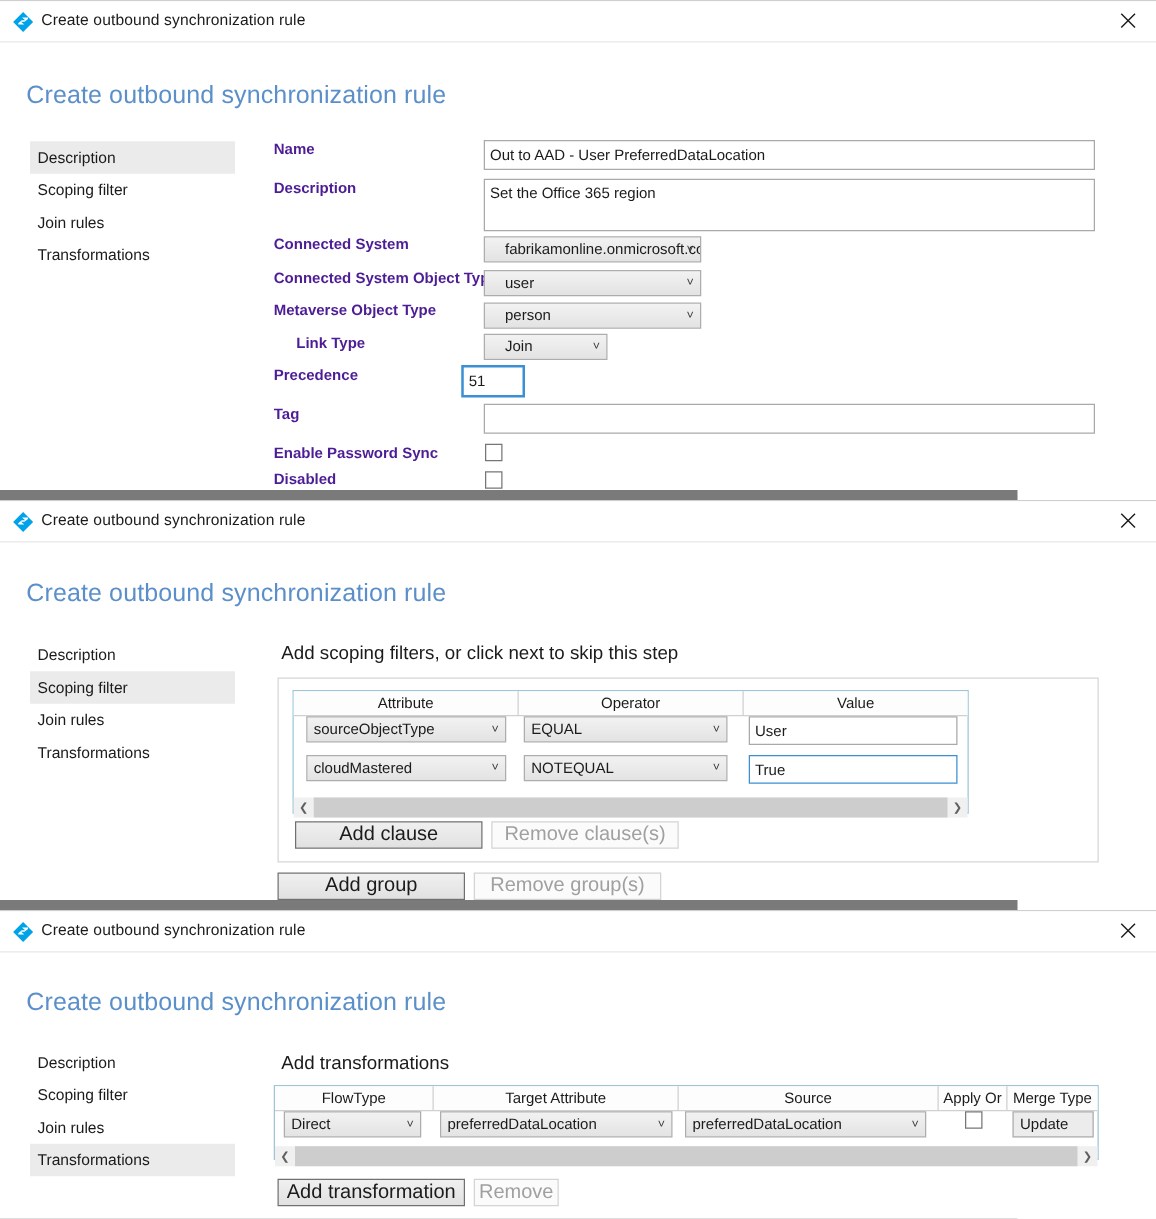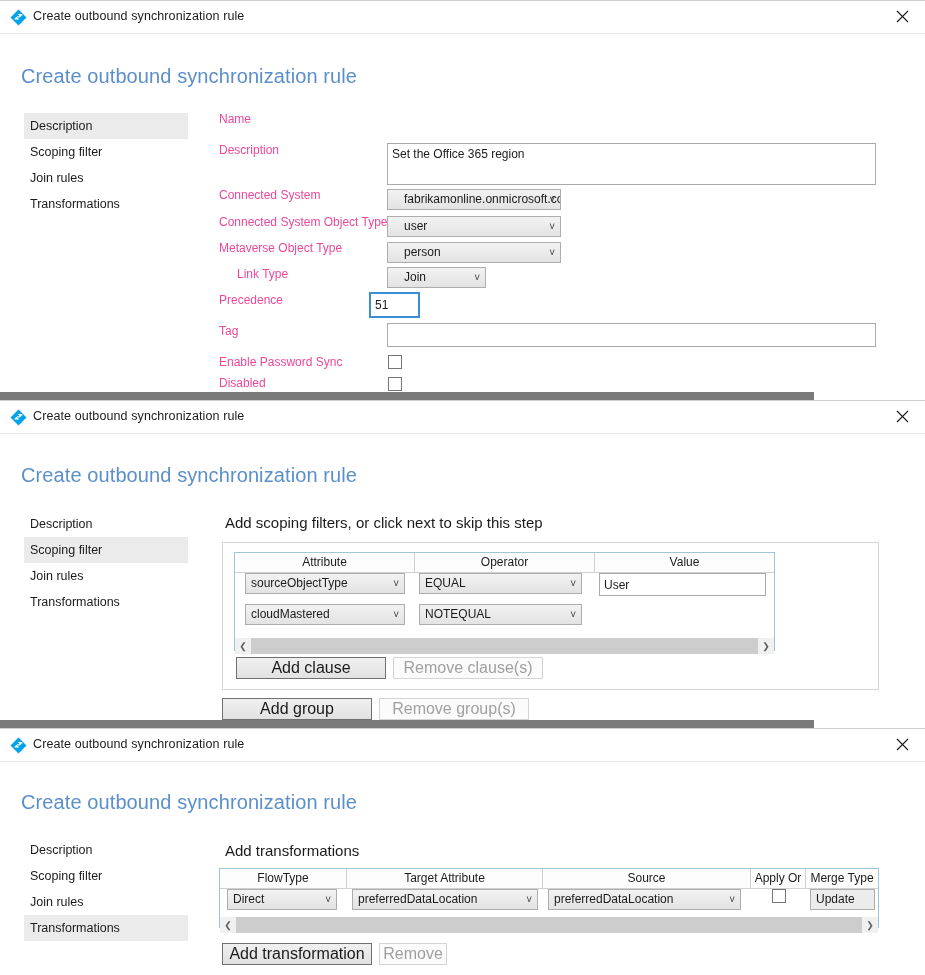--- a/index.html
+++ b/index.html
@@ -98,22 +98,23 @@
     box-sizing: border-box;
   }
   .nav-item.selected {
     background: #ebebeb;
   }
 
   
   .form-label {
     position: absolute;
     font-size: 12px;
-    color: #ec4899;
-    white-space: nowrap;
+    color: #4c1d95;
+    white-space: nowrap;
+    font-weight: bold;
   }
   .txt {
     position: absolute;
     box-sizing: border-box;
     border: 1px solid #a9a9a9;
     background: #ffffff;
     font-family: "Liberation Sans", sans-serif;
     font-size: 12px;
     color: #1b1b1b;
     padding: 2px 4px;
@@ -337,20 +338,21 @@
       </div>
       <div class="nav-item">
         <span>Join rules</span>
       </div>
       <div class="nav-item">
         <span>Transformations</span>
       </div>
     </div>
 
     <div class="form-label" style="left:219px; top:111px">Name</div>
+    <input class="txt" style="left: 387px; top: 111px; width: 489px; height: 24px;" value="Out to AAD - User PreferredDataLocation">
 
     <div class="form-label" style="left:219px; top:142px">Description</div>
     <textarea class="area" style="left: 387px; top: 142px; width: 489px; height: 42px;">Set the Office 365 region</textarea>
 
     <div class="form-label" style="left:219px; top:187px">Connected System</div>
     <div class="combo" style="left:387px; top:188px; width:174px">
       <span>fabrikamonline.onmicrosoft.com</span>
       <span class="caret">˅</span>
     </div>
 
@@ -454,20 +456,23 @@
             <span>cloudMastered</span>
             <span class="caret">˅</span>
           </div>
         </div>
         <div class="cell" style="width:180px; padding-left:4px">
           <div class="cell-combo" style="width:163px">
             <span>NOTEQUAL</span>
             <span class="caret">˅</span>
           </div>
         </div>
+        <div class="cell" style="width:179px; padding-left:4px">
+          <input class="cell-txt focused" style="width: 167px;" value="True">
+        </div>
       </div>
 
       <div class="hscroll" style="margin-top:3px">
         <div class="arrow">❮</div>
         <div class="track"></div>
         <div class="arrow">❯</div>
       </div>
     </div>
 
     <div class="btn" style="left:236px; top:256px; width:150px; height:22px; line-height:20px">Add clause</div>

